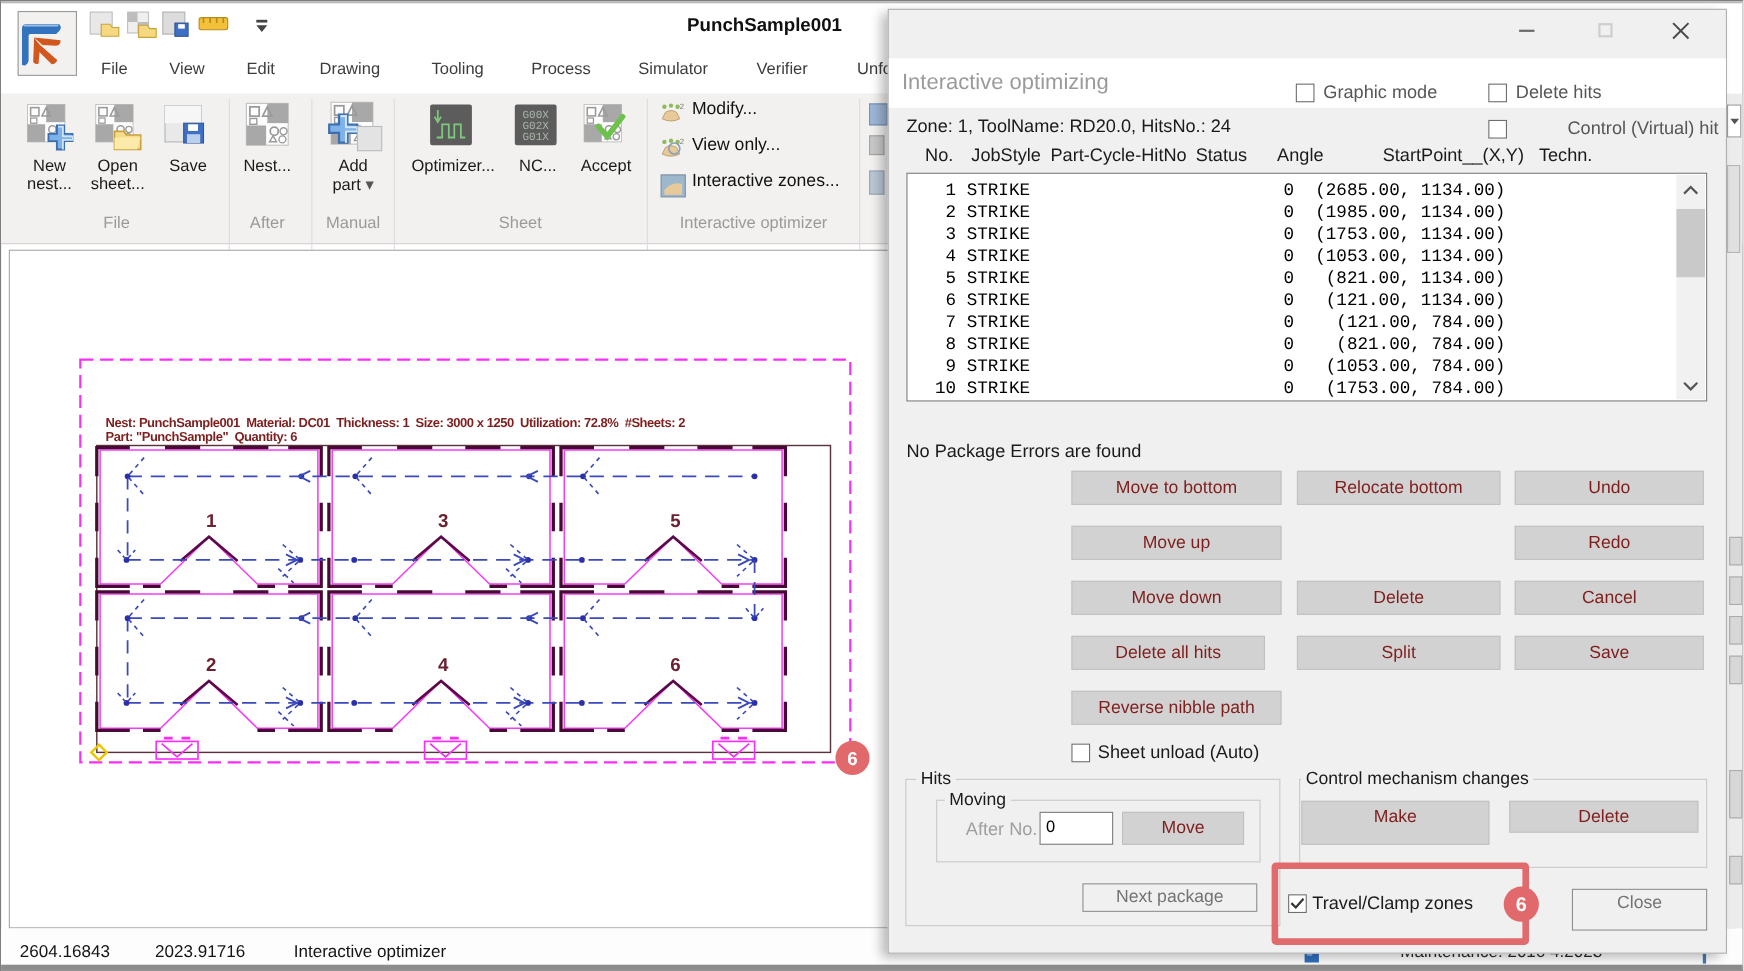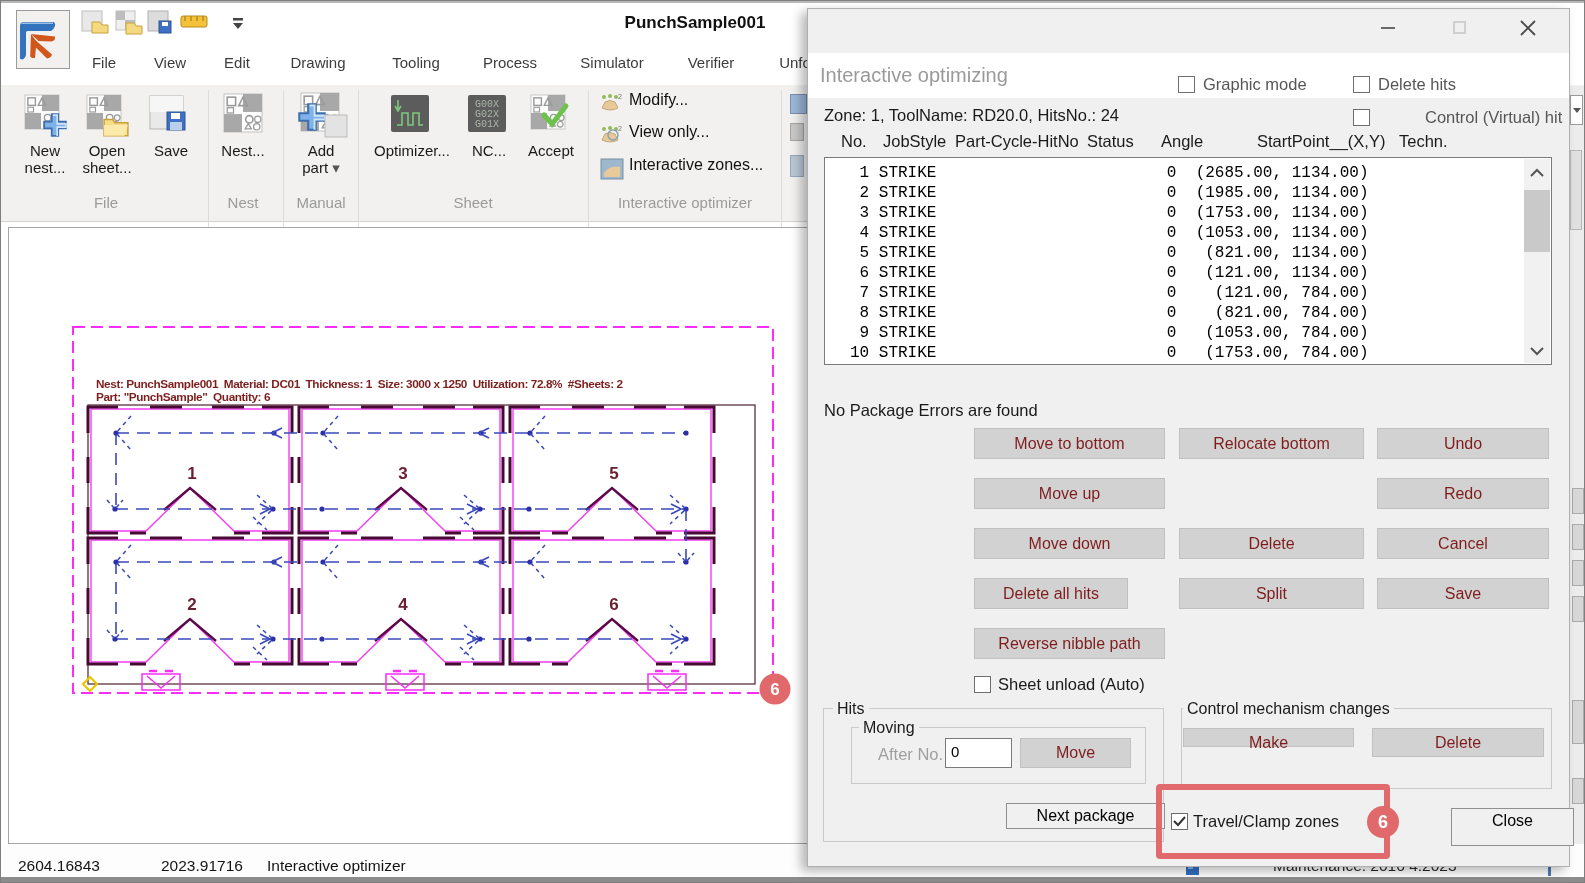--- a/index.html
+++ b/index.html
@@ -27,21 +27,21 @@
 #dialog { left:807px; top:8px; width:763px; height:859px; background:#f0f0f0; border:1px solid #b0b0b0; box-shadow:-6px 4px 10px rgba(0,0,0,0.28); }
 #dlgtitle { left:0; top:0; width:100%; height:45px; background:#fff;margin-top:44px; }
 #dlgtitle span { position:absolute; left:12px; top:11px; font-size:20px; color:#9a9a9a; }
 .dcheck { position:absolute; width:17px; height:17px; background:#fff; border:1px solid #6e6e6e; }
 .dlabel { position:absolute; font-size:16.5px; color:#565656; }
 .blk { color:#1a1a1a; }
 #listbox { left:16px; top:148px; width:728px; height:208px; background:#fff; border:1px solid #7a7a7a; }
 #listbox pre { position:absolute; left:25px; top:5px; font-family:"Liberation Mono", monospace; font-size:16px; line-height:20px; color:#000; }
 #lbsb { position:absolute; right:1px; top:1px; width:26px; height:204px; background:#f1f1f1; }
 .btn { position:absolute; background:#d2d2d2; border:1px solid #c0c0c0; color:#7f1d1d; font-size:16px; text-align:center; }
-.btn.en { background:#f0f0f0; border:1px solid #8f8f8f; color:#000000;margin-left:22px; }
+.btn.en { background:#f0f0f0; border:1px solid #8f8f8f; color:#737373; }
 .grp { position:absolute; border:1px solid #c9c9c9; }
 .grplab { position:absolute; background:#f0f0f0; font-size:16px; color:#1a1a1a; padding:0 4px; }
 #redbox { left:348px; top:775px; width:234px; height:75px; border:6px solid #e06a6c; border-radius:4px; }
 .circ6 { position:absolute; width:32px; height:32px; border-radius:50%; background:#e2696b; color:#fff; font-size:18px; font-weight:bold; text-align:center; line-height:32px; }
 </style>
 </head>
 <body>
 <div id="frame"></div>
 <div id="titlebar" class="abs"></div>
 <div id="appbtn" class="abs"></div>
@@ -78,21 +78,21 @@
 <div class="abs menu" style="left:612px;top:54px;transform:translateX(-50%);">Simulator</div>
 <div class="abs menu" style="left:711px;top:54px;transform:translateX(-50%);">Verifier</div>
 <div class="abs menu" style="left:795px;top:54px;transform:translateX(-50%);">Unfo</div>
 <div id="ribbon" class="abs">
     <div class="rsep" style="left:207px;"></div>
 <div class="rsep" style="left:282px;"></div>
 <div class="rsep" style="left:357px;"></div>
 <div class="rsep" style="left:587px;"></div>
 <div class="rsep" style="left:780px;"></div>
 <div class="rlabel" style="left:105px;transform:translateX(-50%);">File</div>
-<div class="rlabel" style="left:242px;transform:translateX(-50%);">Nest</div>
+<div class="rlabel" style="left:242px;transform:translateX(-50%);">After</div>
 <div class="rlabel" style="left:320px;transform:translateX(-50%);">Manual</div>
 <div class="rlabel" style="left:472px;transform:translateX(-50%);">Sheet</div>
 <div class="rlabel" style="left:684px;transform:translateX(-50%);">Interactive optimizer</div>
 <svg class="abs" style="left:0;top:0" width="800" height="137" viewBox="0 0 800 137">
       <g transform="translate(24,10) scale(0.9444444444444444)">
         <rect x="0" y="0" width="36" height="36" fill="#fdfdfd" stroke="#c4c4c4"></rect>
         <rect x="18" y="0" width="18" height="17" fill="#a8a8a8"></rect>
         <rect x="0" y="19" width="17" height="17" fill="#a8a8a8"></rect>
         <rect x="3" y="3" width="8" height="8" fill="none" stroke="#9a9a9a" stroke-width="1.5"></rect>
         <path d="M14,11 l4,-8 l4,8 z" fill="none" stroke="#9a9a9a" stroke-width="1.5"></path>
@@ -312,21 +312,21 @@
 <rect x="648" y="674" width="38" height="16" fill="none" stroke="#fb2dfb" stroke-width="1.5"></rect>
 <path d="M653,676 L667,688 L681,676" fill="none" stroke="#fb2dfb" stroke-width="1.5"></path>
 <path d="M655,671 H663 M671,671 H679" stroke="#fb2dfb" stroke-width="2.5" fill="none"></path>
 <path d="M90,677 L97,684 L90,691 L83,684 Z" fill="none" stroke="#ecc500" stroke-width="2.2"></path>
 <circle cx="775" cy="689" r="15.5" fill="#e2696b"></circle>
 <text x="775" y="695" font-size="17" font-weight="bold" fill="#fff" text-anchor="middle">6</text>
 </g>
   </svg>
 <div id="statusbar" class="abs">
   <span class="abs" style="left:17px;top:13px;">2604.16843</span>
-  <span class="abs" style="left:140px;top:13px;margin-left:20px;">2023.91716</span>
+  <span class="abs" style="left:140px;top:13px;">2023.91716</span>
   <span class="abs" style="left:266px;top:13px;">Interactive optimizer</span>
   <span class="abs" style="left:1272px;top:13px;color:#2a2a2a;">Maintenance: 2016 4.2023</span>
 </div>
 <svg class="abs" style="left:1185px;top:862px" width="20" height="15" viewBox="0 0 20 15">
     <rect x="1" y="1" width="13" height="12" fill="#2f6fc0"></rect>
     <rect x="3" y="3" width="5" height="4" fill="#7fb3e8"></rect>
   </svg>
 <div class="abs" style="left:1548px;top:862px;width:3px;height:14px;background:#4a7ab5;"></div>
 <div id="winbottom" class="abs"></div>
 
@@ -387,37 +387,37 @@
   </div>
   <div class="dlabel blk" style="left:16px;top:392px;">No Package Errors are found</div>
   <div class="btn" style="left:166px;top:419px;width:191px;height:31px;line-height:29px;">Move to bottom</div>
 <div class="btn" style="left:371px;top:419px;width:185px;height:31px;line-height:29px;">Relocate bottom</div>
 <div class="btn" style="left:569px;top:419px;width:172px;height:31px;line-height:29px;">Undo</div>
 <div class="btn" style="left:166px;top:469px;width:191px;height:31px;line-height:29px;">Move up</div>
 <div class="btn" style="left:569px;top:469px;width:172px;height:31px;line-height:29px;">Redo</div>
 <div class="btn" style="left:166px;top:519px;width:191px;height:31px;line-height:29px;">Move down</div>
 <div class="btn" style="left:371px;top:519px;width:185px;height:31px;line-height:29px;">Delete</div>
 <div class="btn" style="left:569px;top:519px;width:172px;height:31px;line-height:29px;">Cancel</div>
-<div class="btn" style="left:166px;top:569px;width:154px;height:31px;line-height:29px;">Delete all hits</div>
+<div class="btn" style="left:166px;top:569px;width:176px;height:31px;line-height:29px;">Delete all hits</div>
 <div class="btn" style="left:371px;top:569px;width:185px;height:31px;line-height:29px;">Split</div>
 <div class="btn" style="left:569px;top:569px;width:172px;height:31px;line-height:29px;">Save</div>
 <div class="btn" style="left:166px;top:619px;width:191px;height:31px;line-height:29px;">Reverse nibble path</div>
   <div class="dcheck" style="left:166px;top:667px;"></div>
     <div class="dlabel blk" style="left:190px;top:666px;">Sheet unload (Auto)</div>
   <div class="grp" style="left:15px;top:699px;width:341px;height:134px;"></div>
   <div class="grplab" style="left:25px;top:691px;">Hits</div>
   <div class="grp" style="left:43px;top:718px;width:295px;height:57px;"></div>
   <div class="grplab" style="left:51px;top:710px;">Moving</div>
   <div class="dlabel" style="left:70px;top:736px;color:#9f9f9f;">After No.</div>
   <div class="abs" style="left:137px;top:729px;width:67px;height:30px;background:#fff;border:1px solid #7a7a7a;font-size:15px;color:#000;padding:4px 0 0 5px;">0</div>
   <div class="btn" style="left:212px;top:729px;width:111px;height:30px;line-height:28px;">Move</div>
   <div class="btn en" style="left:176px;top:794px;width:159px;height:26px;line-height:24px;">Next package</div>
   <div class="grp" style="left:373px;top:699px;width:371px;height:81px;"></div>
   <div class="grplab" style="left:375px;top:691px;">Control mechanism changes</div>
-  <div class="btn" style="left:375px;top:719px;width:171px;height:19px;line-height:27px;">Make</div>
+  <div class="btn" style="left:375px;top:719px;width:171px;height:40px;line-height:27px;">Make</div>
   <div class="btn" style="left:564px;top:719px;width:172px;height:29px;line-height:27px;">Delete</div>
   <div id="redbox" class="abs"></div>
   <div class="dcheck" style="left:363px;top:804px;"></div>
   <svg class="abs" style="left:363px;top:804px" width="17" height="17" viewBox="0 0 17 17">
       <path d="M3,8 L7,12 L14,4" stroke="#333" stroke-width="2" fill="none"></path>
     </svg>
   <div class="dlabel blk" style="left:385px;top:803px;">Travel/Clamp zones</div>
   <div class="circ6" style="left:559px;top:797px;">6</div>
   <div class="btn en" style="left:621px;top:799px;width:123px;height:38px;line-height:23px;">Close</div>
 </div>

